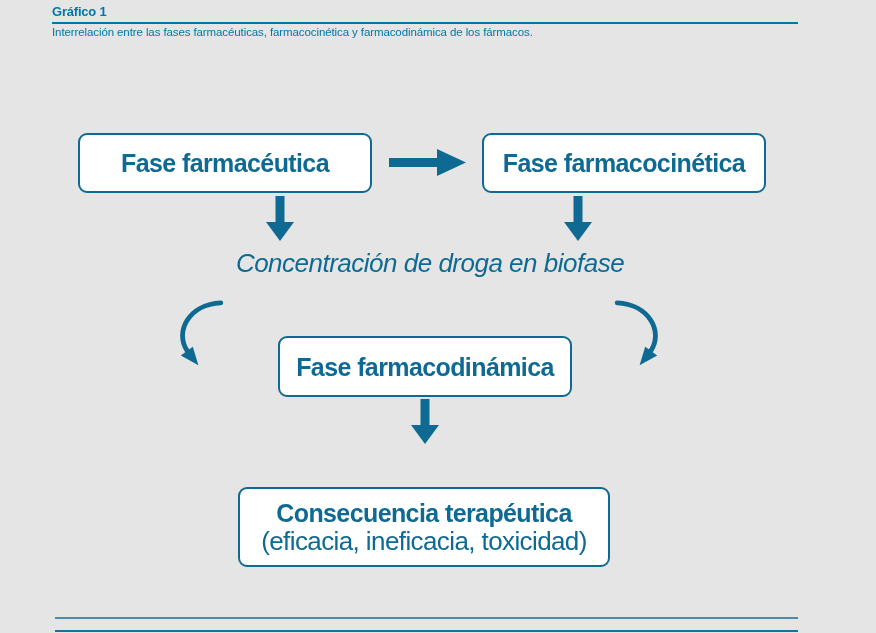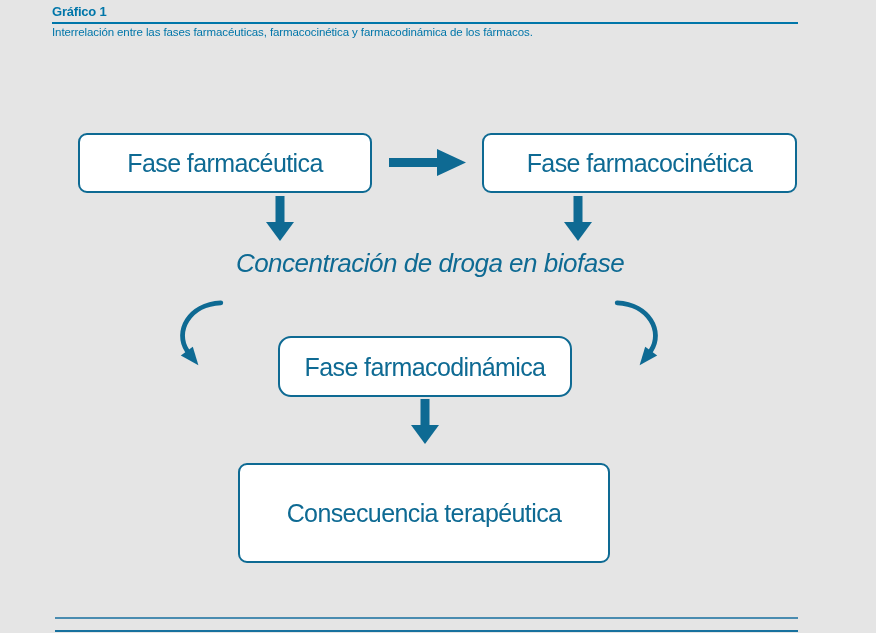--- a/index.html
+++ b/index.html
@@ -25,26 +25,26 @@
     position:absolute;left:52px;top:26px;width:760px;
     font-size:11.5px;font-weight:normal;color:var(--header-text);letter-spacing:-0.1px;
   }
   
   .node{
     position:absolute;box-sizing:border-box;
     border:2px solid var(--accent);border-radius:9px;background:#ffffff;
     display:flex;flex-direction:column;align-items:center;justify-content:center;
     color:var(--accent);text-align:center;
   }
-  .node .bold-label{font-weight:normal;font-size:25px;letter-spacing:-0.6px;line-height:28px;}
+  .node .bold-label{font-weight:bold;font-size:25px;letter-spacing:-0.6px;line-height:28px;}
   .node .reg-label{font-weight:normal;font-size:26px;letter-spacing:-0.6px;line-height:29px;}
   .node-pharmaceutical{left:78px;top:133px;width:294px;height:60px;}
-  .node-pharmacokinetic{left:482px;top:133px;width:315px;height:60px;}
-  .node-pharmacodynamic{left:278px;top:336px;width:294px;height:61px;border-radius:13px;}
-  .node-consequence{left:238px;top:463px;width:372px;height:100px;}
+  .node-pharmacokinetic{left:482px;top:133px;width:284px;height:60px;}
+  .node-pharmacodynamic{left:278px;top:336px;width:294px;height:61px;}
+  .node-consequence{left:238px;top:487px;width:372px;height:80px;}
   
   .biophase-text{
     position:absolute;left:180px;top:248px;width:500px;text-align:center;
     font-size:26px;font-weight:normal;color:var(--accent);letter-spacing:-0.5px;font-style:italic;
   }
   
   .arrow-svg{position:absolute;}
   .arrow-fill{fill:var(--accent);}
   .arrow-stroke{fill:none;stroke:var(--accent);stroke-width:6;stroke-linecap:round;}
   .arrow-right{left:389px;top:146px;width:78px;height:33px;}
@@ -103,18 +103,19 @@
     <span class="bold-label">Fase farmacodinámica</span>
   </div>
 
   <svg class="arrow-svg arrow-down-c" viewBox="0 0 34 46">
     <rect class="arrow-fill" x="12.5" y="0" width="9" height="28"></rect>
     <polygon class="arrow-fill" points="3,26 31,26 17,45"></polygon>
   </svg>
 
   <div class="node node-consequence">
     <span class="bold-label">Consecuencia terapéutica</span>
+    <span class="reg-label">(eficacia, ineficacia, toxicidad)</span>
   </div>
 
   <div class="bottom-rule-1"></div>
   <div class="bottom-rule-2"></div>
 
 </div>
 
 </body></html>

